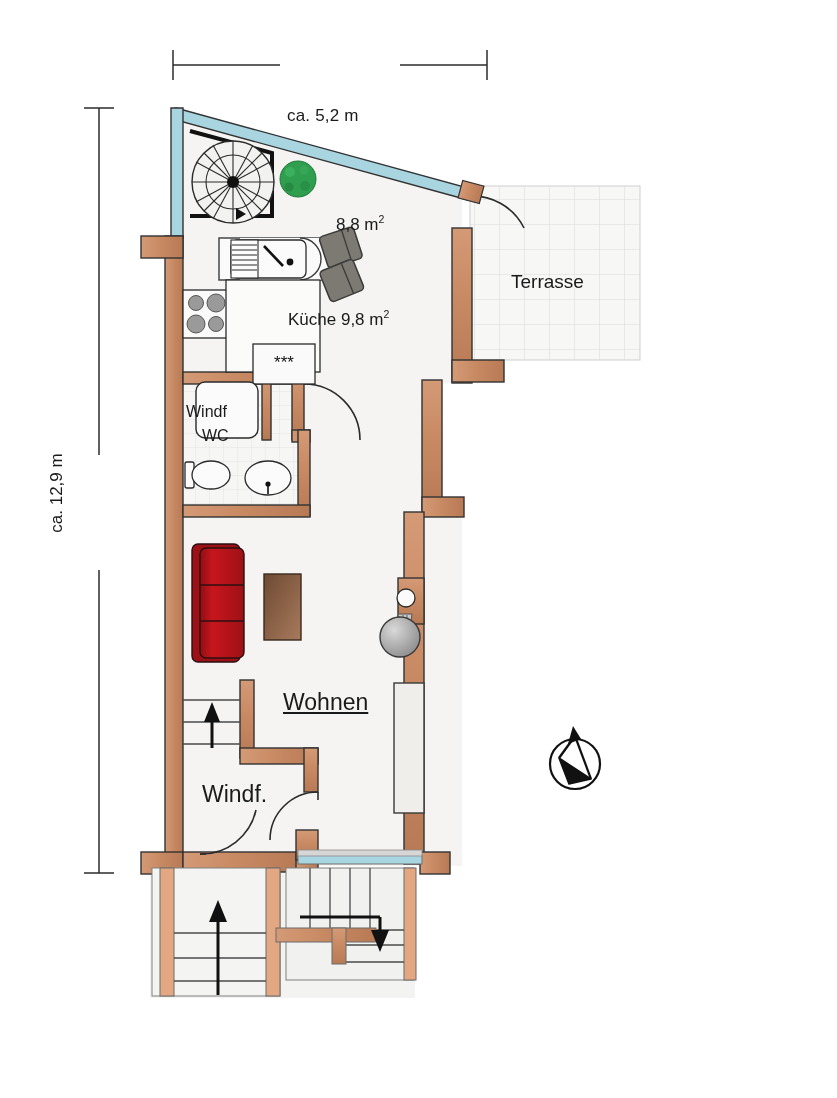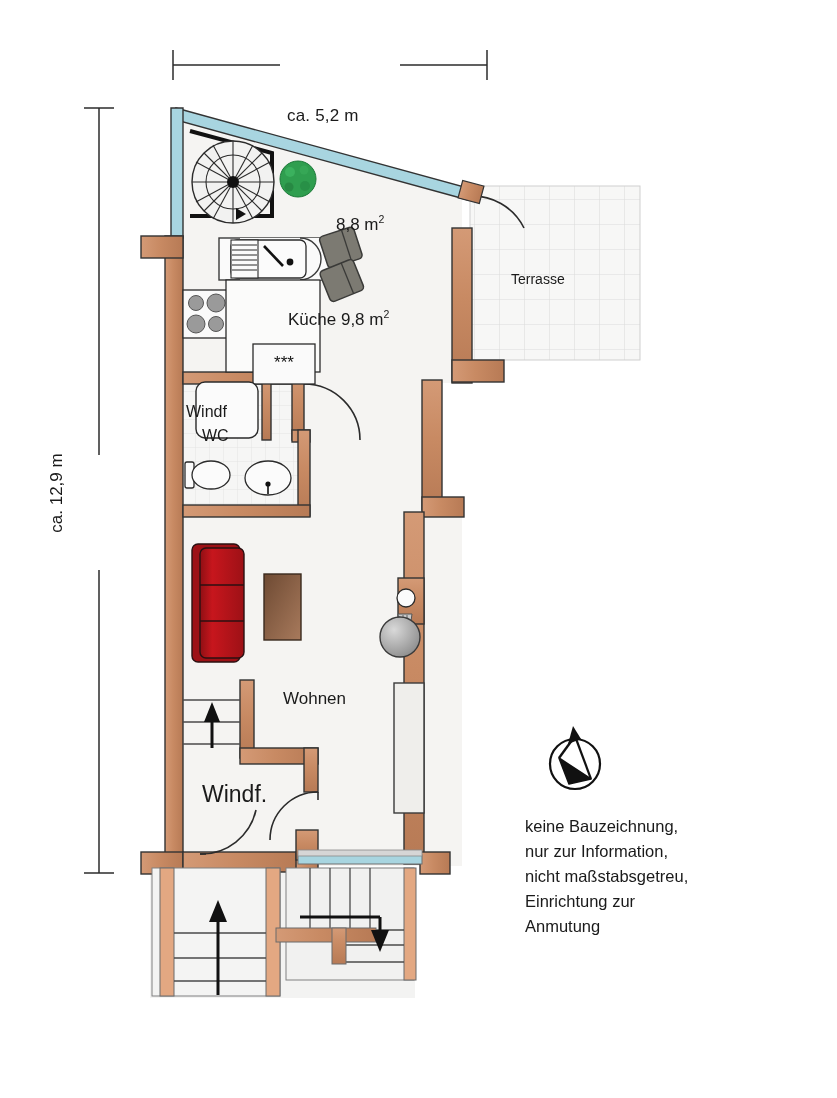--- a/index.html
+++ b/index.html
@@ -11,24 +11,24 @@
   .txt{position:absolute;white-space:pre;}
 
   
   #dim-top-label{left:287px;top:62px;font-size:17px;letter-spacing:.2px;margin-top:44px;}
   #dim-left-label{left:-3px;top:483px;font-size:17px;width:120px;text-align:center;
                   transform:rotate(-90deg);transform-origin:50% 50%;}
 
   
   #lbl-winter{left:336px;top:186px;font-size:17px;margin-top:27px;}
   #lbl-kueche{left:288px;top:308px;font-size:17px;}
-  #lbl-terrasse{left:511px;top:271px;font-size:14px;}
+  #lbl-terrasse{left:511px;top:271px;font-size:19px;}
   #lbl-dusche{left:186px;top:403px;font-size:16px;}
   #lbl-wc{left:202px;top:427px;font-size:16px;}
-  #lbl-wohnen{left:283px;top:689px;font-size:17px;}
+  #lbl-wohnen{left:283px;top:689px;font-size:23px;text-decoration:underline;}
   #lbl-windf{left:202px;top:781px;font-size:23px;}
   sup{font-size:0.62em;vertical-align:super;}
 
   
   #title-block{position:absolute;left:525px;top:722px;width:290px;}
   #eg-title{font-size:25px;letter-spacing:.6px;font-weight:400;line-height:1.15;}
   #objekt-nr{font-size:17px;margin-top:7px;line-height:1.2;}
   #disclaimer{font-size:16.5px;margin-top:20px;line-height:1.52;}
 </style>
 </head>
@@ -332,22 +332,15 @@
 
 <div id="title-block">
   <svg width="70" height="72" viewBox="0 0 70 72" style="display:block;margin-left:14px;">
     <circle cx="36" cy="42" r="25" fill="none" stroke="#111" stroke-width="2.2"></circle>
     <path d="M20 36 L52 57 L30 62 Z" fill="#111" stroke="#111" stroke-width="1.6" stroke-linejoin="round"></path>
     <path d="M20 36 L36 14" stroke="#111" stroke-width="2.4"></path>
     <path d="M52 57 L36 14" stroke="#111" stroke-width="2.2"></path>
     <polygon points="34,4 29,22 42,17" fill="#111"></polygon>
   </svg>
 
-  <div id="disclaimer">
-    <div>keine Bauzeichnung,</div>
-    <div>nur zur Information,</div>
-    <div>nicht maßstabsgetreu,</div>
-    <div>Einrichtung zur</div>
-    <div>Anmutung</div>
-  </div>
 </div>
 
 </div>
 
 </body></html>

